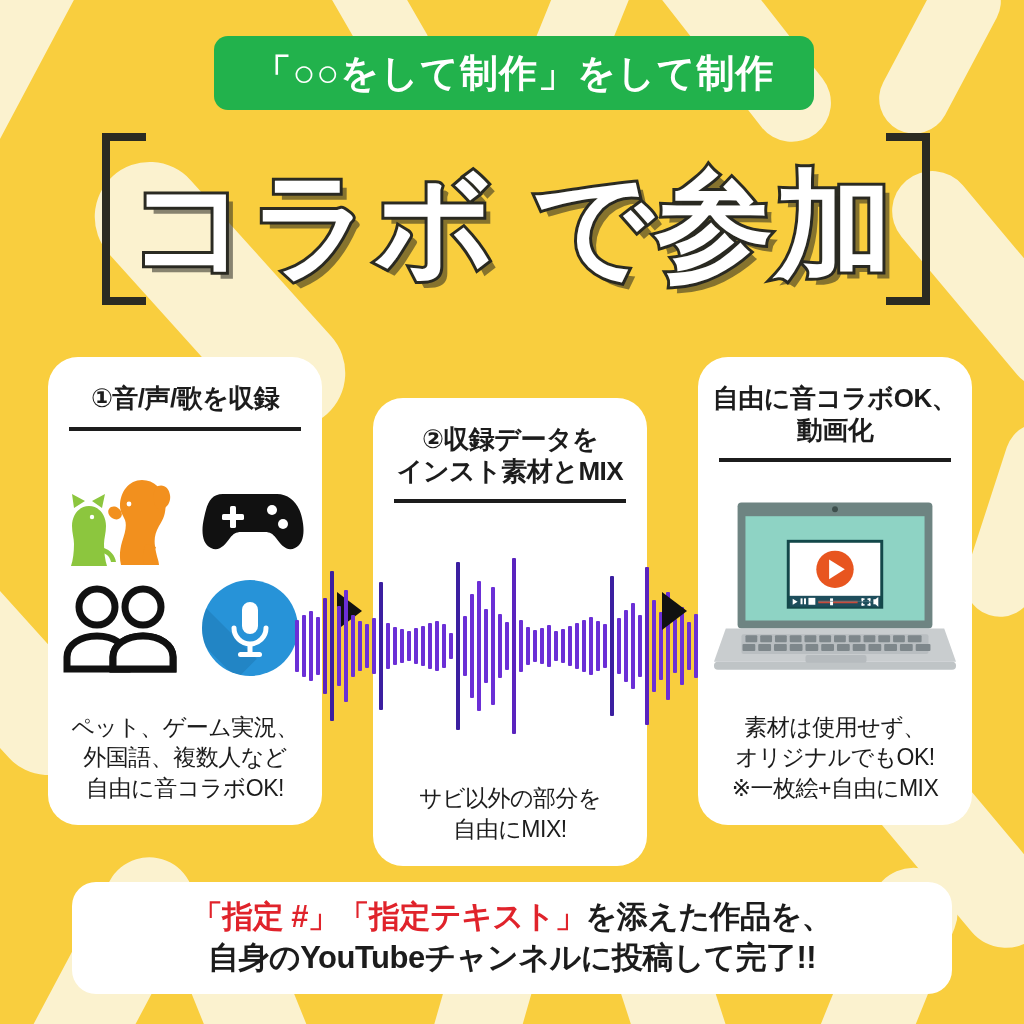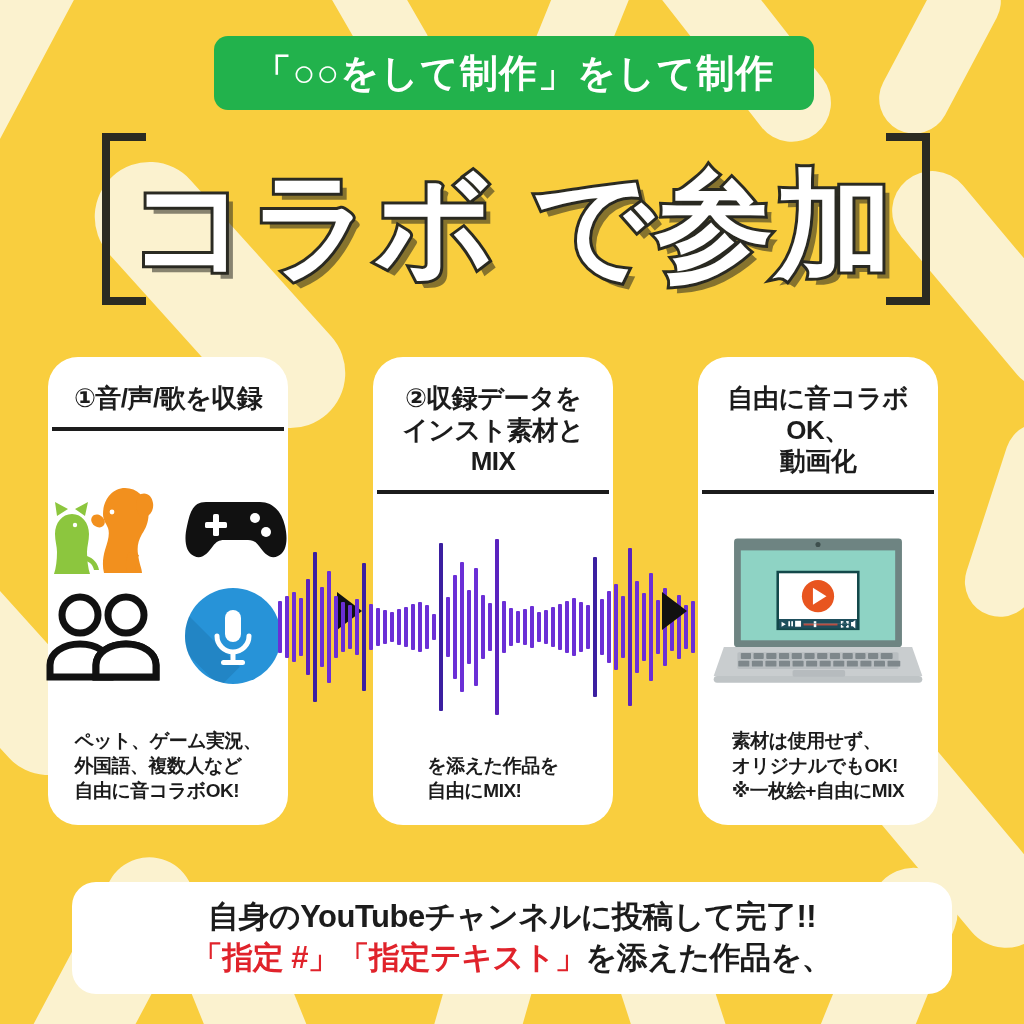--- a/index.html
+++ b/index.html
@@ -42,41 +42,41 @@
     display:flex;align-items:center;justify-content:center;
     font-size:118px;font-weight:bold;line-height:1;
     color:#FFFFFF;white-space:nowrap;letter-spacing:2px;
     -webkit-text-stroke:6px #2B2B22;
     paint-order:stroke fill;
     text-shadow:7px 7px 0 rgba(40,40,32,.55);
   }
 
   
   .card{
-    position:absolute;top:357px;width:240px;height:468px;
+    position:absolute;top:357px;width:274px;height:468px;
     background:#FFFFFF;border-radius:30px;
     box-sizing:border-box;padding:26px 14px 18px 14px;
     display:flex;flex-direction:column;align-items:center;
   }
   #card-1{left:48px;}
-  #card-2{left:373px;}
+  #card-2{left:373px;margin-top:41px;}
   #card-3{left:698px;}
 
   .card-title{
     font-size:26px;font-weight:bold;color:#1C1C1C;text-align:center;
     line-height:1.22;white-space:pre-line;letter-spacing:-.5px;
   }
   .card-divider{
     width:232px;height:4px;background:#1C1C1C;margin:12px 0 6px 0;
   }
   .card-art{
     flex:1;width:100%;display:flex;align-items:center;justify-content:center;
   }
   .card-caption{
-    font-size:19px;font-weight:bold;color:#1C1C1C;
+    font-size:23px;font-weight:normal;color:#1C1C1C;text-align:center;
     line-height:1.32;white-space:pre-line;letter-spacing:-.5px;
     padding-bottom:4px;
   }
 
   
   .arrow{
     position:absolute;top:592px;width:0;height:0;
     border-top:19px solid transparent;border-bottom:19px solid transparent;
     border-left:25px solid #111111;
   }
@@ -274,21 +274,21 @@
         <span style="height: 54px; background: rgb(107, 47, 214);"></span>
         <span style="height: 78px; background: rgb(107, 47, 214);"></span>
         <span style="height: 48px; background: rgb(107, 47, 214);"></span>
         <span style="height: 64px; background: rgb(107, 47, 214);"></span>
         <span style="height: 44px; background: rgb(107, 47, 214);"></span>
         <span style="height: 52px; background: rgb(107, 47, 214);"></span>
         <span style="height: 40px; background: rgb(107, 47, 214);"></span>
         <span style="height: 34px; background: rgb(107, 47, 214);"></span>
       </div>
   </div>
-  <div class="card-caption">を添えた作品を
+  <div class="card-caption">サビ以外の部分を
 自由にMIX!</div>
 </div>
 
 <div class="arrow" id="arrow-2"></div>
 
 <div class="card" id="card-3">
   <div class="card-title">自由に音コラボOK、
 動画化</div>
   <div class="card-divider"></div>
   <div class="card-art">
@@ -357,17 +357,17 @@
       </g>
       <rect x="95" y="161" width="62" height="8" rx="2" fill="#B6BBBE"></rect>
     </svg>
   </div>
   <div class="card-caption">素材は使用せず、
 オリジナルでもOK!
 ※一枚絵+自由にMIX</div>
 </div>
 
 <div id="bottom-banner">
-  <div class="bb-line">自身のYouTubeチャンネルに投稿して完了!!</div>
   <div class="bb-line">
     <span class="bb-red">「指定 #」</span><span class="bb-red">「指定テキスト」</span><span>を添えた作品を、</span>
   </div>
+  <div class="bb-line">自身のYouTubeチャンネルに投稿して完了!!</div>
 </div>
 
 </body></html>

